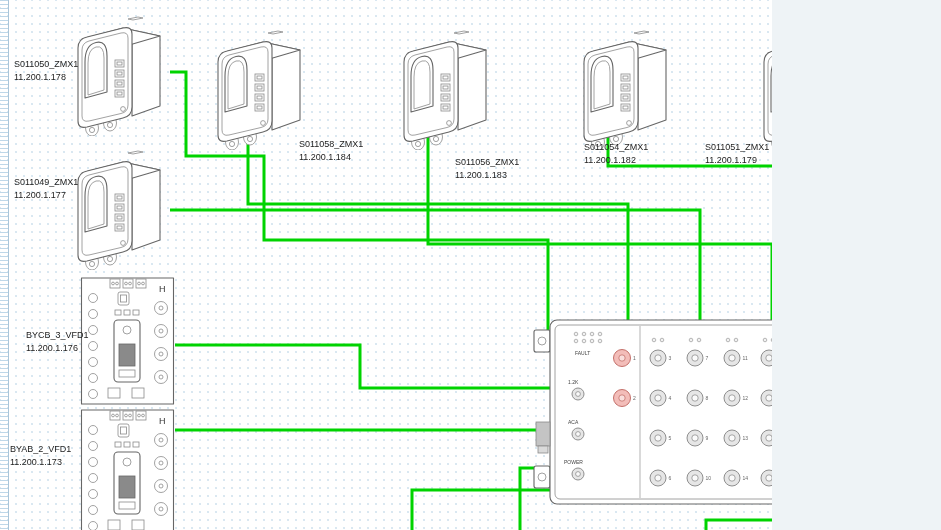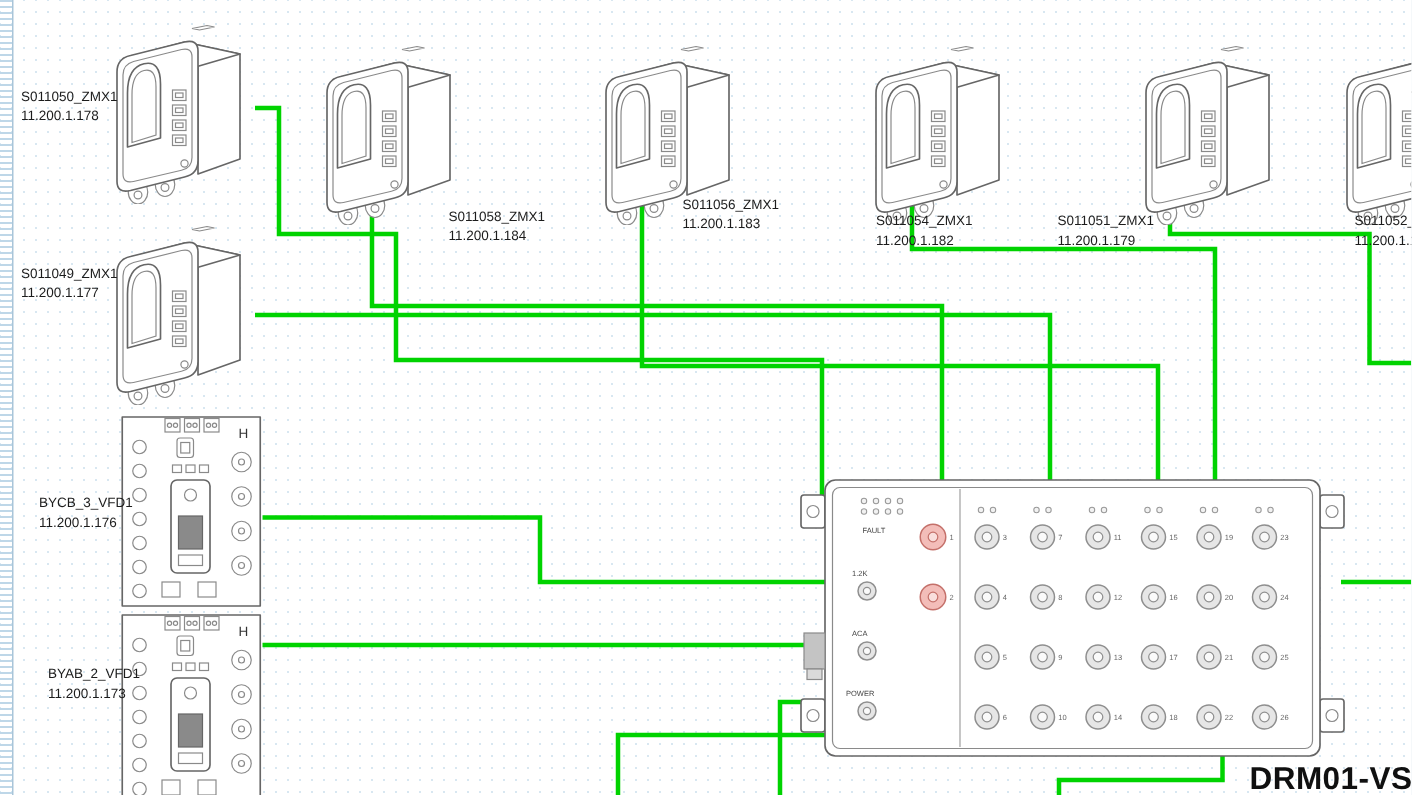--- a/index.html
+++ b/index.html
@@ -1,18 +1,18 @@
 <!DOCTYPE html>
 <html><head>
 <meta charset="utf-8">
 <style>
   *{margin:0;padding:0;box-sizing:border-box}
   html,body{background:#eef3f6}
   body{font-family:"Liberation Sans",sans-serif}
-  #canvas{position:relative;width:941px;height:530px;overflow:hidden;background:#ffffff}
+  #canvas{position:relative;width:772px;height:530px;overflow:hidden;background:#ffffff}
   .grid-bg{position:absolute;inset:0;
     background-image:radial-gradient(circle,#d8e7f1 0.7px,transparent 0.9px);
     background-size:8px 8px;background-position:4px 4px;}
   .left-strip{position:absolute;left:0;top:0;width:9px;height:100%;
     border-right:1px solid #a9c5d9;
     background-image:repeating-linear-gradient(to bottom,#bed7e8 0 1.5px,transparent 1.5px 4px);}
   #wires{position:absolute;inset:0;width:941px;height:530px}
   #wires polyline{fill:none;stroke-width:3}
   .dev{position:absolute}
   .dev svg{display:block;overflow:visible}
@@ -200,21 +200,21 @@
   </div>
 
   <div class="dev-label" style="left:14px;top:58px">
     <div>S011050_ZMX1</div>
     <div>11.200.1.178</div>
   </div>
   <div class="dev-label" style="left:299px;top:138px">
     <div>S011058_ZMX1</div>
     <div>11.200.1.184</div>
   </div>
-  <div class="dev-label" style="left:455px;top:130px">
+  <div class="dev-label" style="left:455px;top:156px">
     <div>S011056_ZMX1</div>
     <div>11.200.1.183</div>
   </div>
   <div class="dev-label" style="left:584px;top:141px">
     <div>S011054_ZMX1</div>
     <div>11.200.1.182</div>
   </div>
   <div class="dev-label" style="left:705px;top:141px">
     <div>S011051_ZMX1</div>
     <div>11.200.1.179</div>
@@ -224,21 +224,21 @@
     <div>11.200.1.1</div>
   </div>
   <div class="dev-label" style="left:14px;top:176px">
     <div>S011049_ZMX1</div>
     <div>11.200.1.177</div>
   </div>
   <div class="dev-label" style="left:26px;top:329px">
     <div>BYCB_3_VFD1</div>
     <div>11.200.1.176</div>
   </div>
-  <div class="dev-label" style="left:32px;top:443px">
+  <div class="dev-label" style="left:10px;top:443px">
     <div>BYAB_2_VFD1</div>
     <div>11.200.1.173</div>
   </div>
 
   <div class="dev" style="left:530px;top:310px">
     <svg width="372" height="202" viewBox="0 0 372 202">
 
       <g>
         <rect class="thin" x="4" y="20" width="16" height="22" rx="2"></rect>
           <circle class="thin2" cx="12" cy="31" r="4"></circle>

